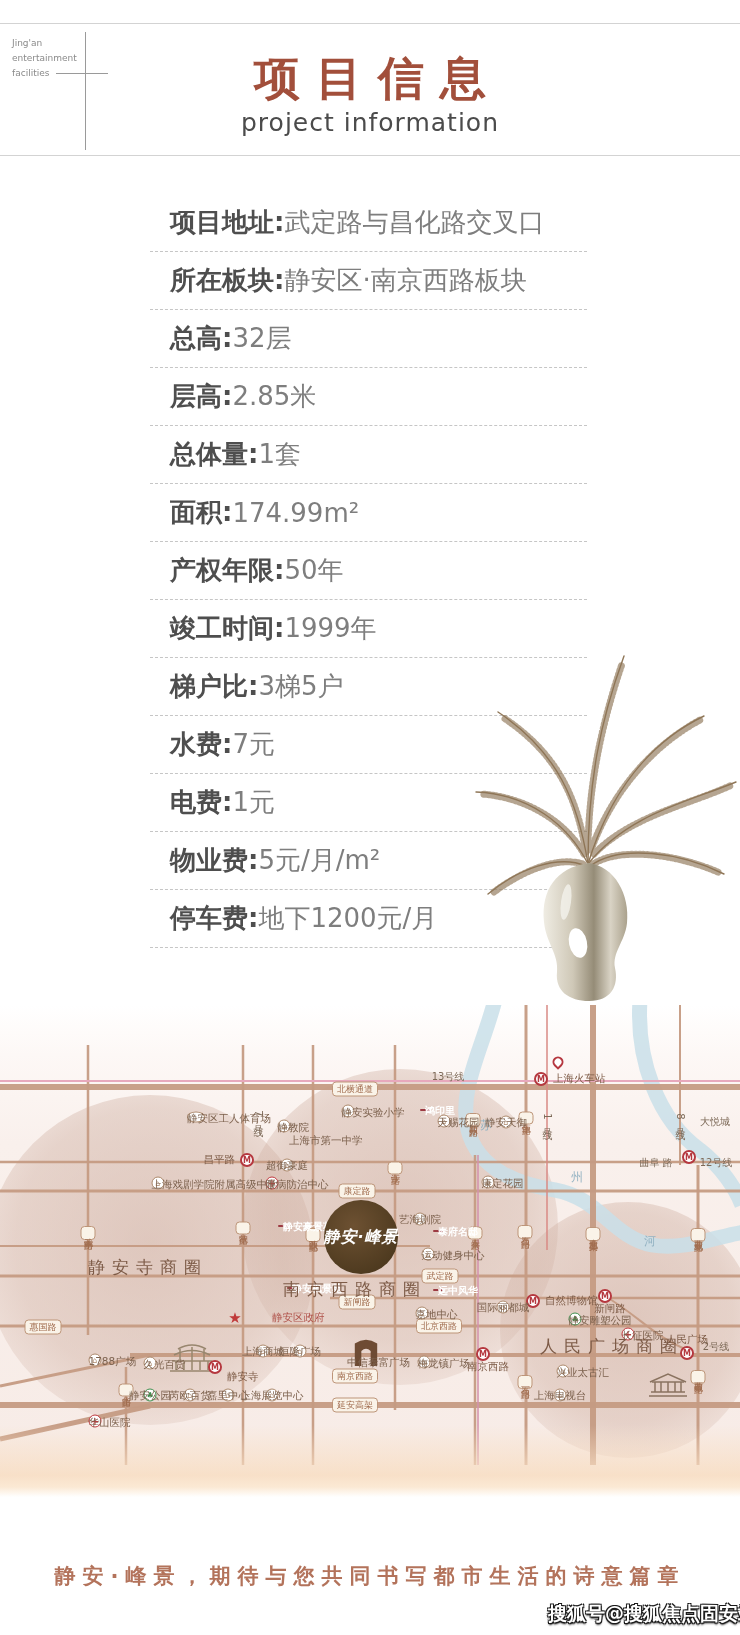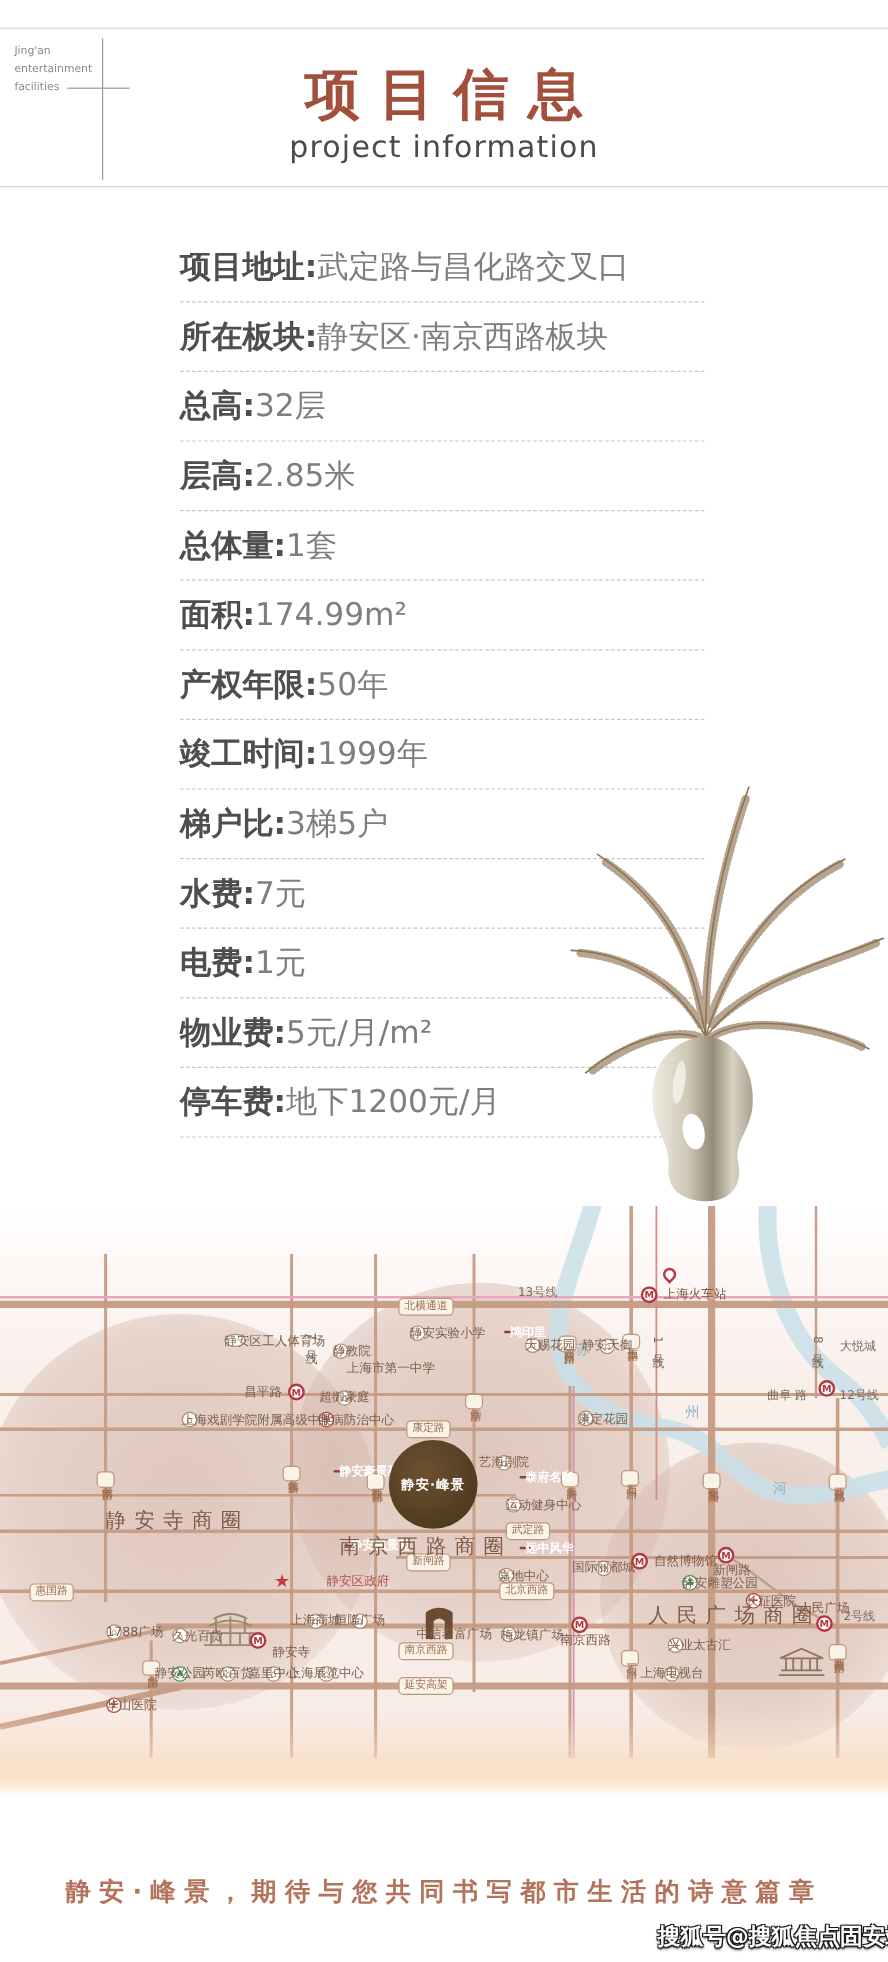--- a/index.html
+++ b/index.html
@@ -11,35 +11,35 @@
   .corner-vline{position:absolute;left:85px;top:32px;width:1px;height:118px;background:#9a9a9a;}
   .corner-hline{position:absolute;left:56px;top:73px;width:52px;height:1px;background:#9a9a9a;}
   .title{position:absolute;left:0;top:48px;width:740px;text-align:center;color:#a24f3b;
          font-family:"DejaVu Serif",serif;font-size:46px;font-weight:bold;letter-spacing:16px;text-indent:16px;}
   .subtitle{position:absolute;left:0;top:108px;width:740px;text-align:center;color:#4b4b4b;
             font-size:25px;letter-spacing:1px;}
   
   .info{position:absolute;left:150px;top:194px;width:437px;}
   .info-row{height:57px;display:flex;align-items:center;border-bottom:1px dashed #c6c6c6;
             font-size:26px;white-space:nowrap;}
-  .info-row .lab{color:#4e4e4e;font-weight:bold;}
+  .info-row .lab{color:#4e4e4e;font-weight:bold;margin-left:20px;}
   .info-row .val{color:#7e7e7e;}
   
   .vase{position:absolute;left:438px;top:642px;width:302px;height:362px;pointer-events:none;}
   
   .map{position:absolute;left:0;top:1005px;width:740px;height:492px;overflow:hidden;
        background:linear-gradient(180deg,#ffffff 0%,#fdf8f6 10%,#f9f0ec 28%,#f7ebe6 100%);}
   .map *{position:absolute;}
   .biz-circle{border-radius:50%;}
   .map svg.layer{left:0;top:0;}
   .ctr{transform:translate(-50%,-50%);}
   .biz-label{color:#7d5b47;font-weight:normal;font-size:17px;letter-spacing:7px;white-space:nowrap;}
   .proj-circle{border-radius:50%;background:radial-gradient(circle at 40% 35%,#6d5132,#4e3a1f 75%);
-               display:flex;align-items:center;justify-content:center;color:#fff;font-size:11px;
-               font-weight:bold;white-space:nowrap;letter-spacing:1px;}
+               display:flex;align-items:center;justify-content:center;color:#fff;font-size:16px;
+               font-weight:bold;white-space:nowrap;letter-spacing:1px;font-style:italic;}
   .rbox{background:#faf3e8;border:1px solid #bd9579;border-radius:4px;color:#a06c4e;font-size:9px;
         padding:1px 4px;white-space:nowrap;line-height:11px;}
   .rbox.vert{writing-mode:vertical-rl;padding:4px 1px;letter-spacing:1px;}
   .mlabel{color:#7d6a58;font-size:10px;white-space:nowrap;}
   .mlabel.vert{writing-mode:vertical-rl;letter-spacing:1px;}
   .rchar{color:#93b2c2;font-size:12px;}
   .redbox{display:inline-flex;align-items:center;gap:2px;background:#9c3a42;color:#fff;font-size:10px;
           font-weight:bold;padding:1px 5px;border-radius:2px;white-space:nowrap;line-height:13px;}
   .redbox .hs{font-size:9px;color:#fff;}
   .poi{display:inline-flex;align-items:center;gap:3px;color:#7c614d;font-size:10.5px;white-space:nowrap;line-height:12px;}

